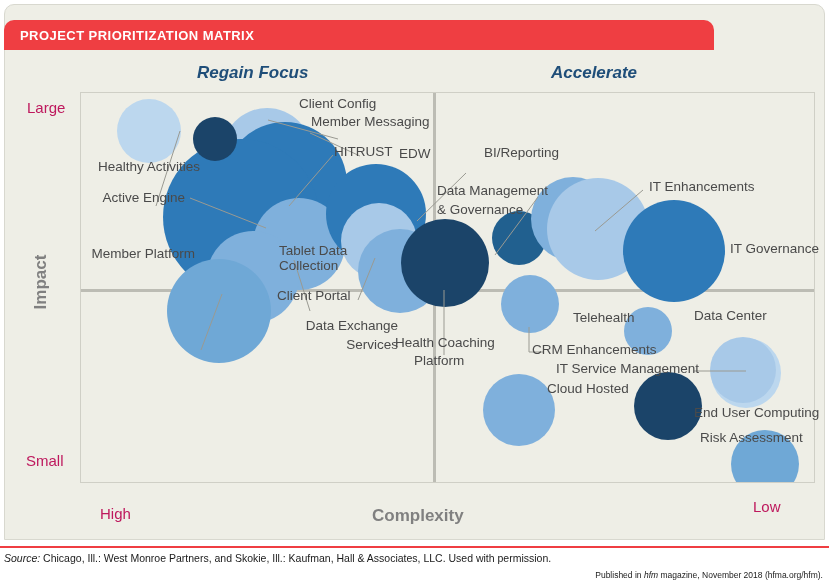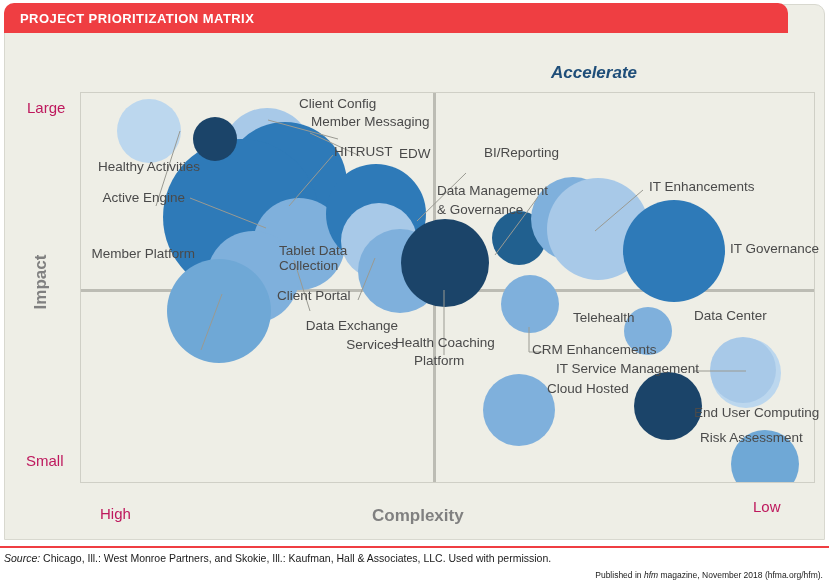--- a/index.html
+++ b/index.html
@@ -17,22 +17,22 @@
     position:absolute;left:4px;top:4px;
     width:821px;height:536px;
     background:#eeeee6;
     border:1px solid #d8d8cf;
     border-radius:10px 10px 0 0;
     box-sizing:border-box;
   }
 
   
   .banner{
-    position:absolute;left:4px;top:3px;
-    width:784px;height:30px;
+    position:absolute;left:4px;top:20px;
+    width:710px;height:30px;
     background:#ef3e42;
     border-radius:10px 10px 0 0;
     box-sizing:border-box;
   }
   .banner-title{
     position:absolute;left:16px;top:8px;
     color:#ffffff;
     font-size:13px;
     font-weight:bold;
     letter-spacing:.45px;
@@ -146,20 +146,21 @@
 <body>
 
 <div id="page">
 
   <div class="card"></div>
 
   <div class="banner">
     <div class="banner-title">PROJECT PRIORITIZATION MATRIX</div>
   </div>
 
+  <div class="quad-title" id="quad-regain">Regain Focus</div>
   <div class="quad-title" id="quad-accelerate">Accelerate</div>
   <div class="quad-title" id="quad-reevaluate">Reevaluate</div>
   <div class="quad-title" id="quad-accomplish">Accomplish</div>
 
   <div class="axis-tick" id="tick-large">Large</div>
   <div class="axis-tick" id="tick-small">Small</div>
   <div class="axis-tick" id="tick-high">High</div>
   <div class="axis-tick" id="tick-low">Low</div>
   <div class="axis-title" id="axis-impact">Impact</div>
   <div class="axis-title" id="axis-complexity">Complexity</div>

